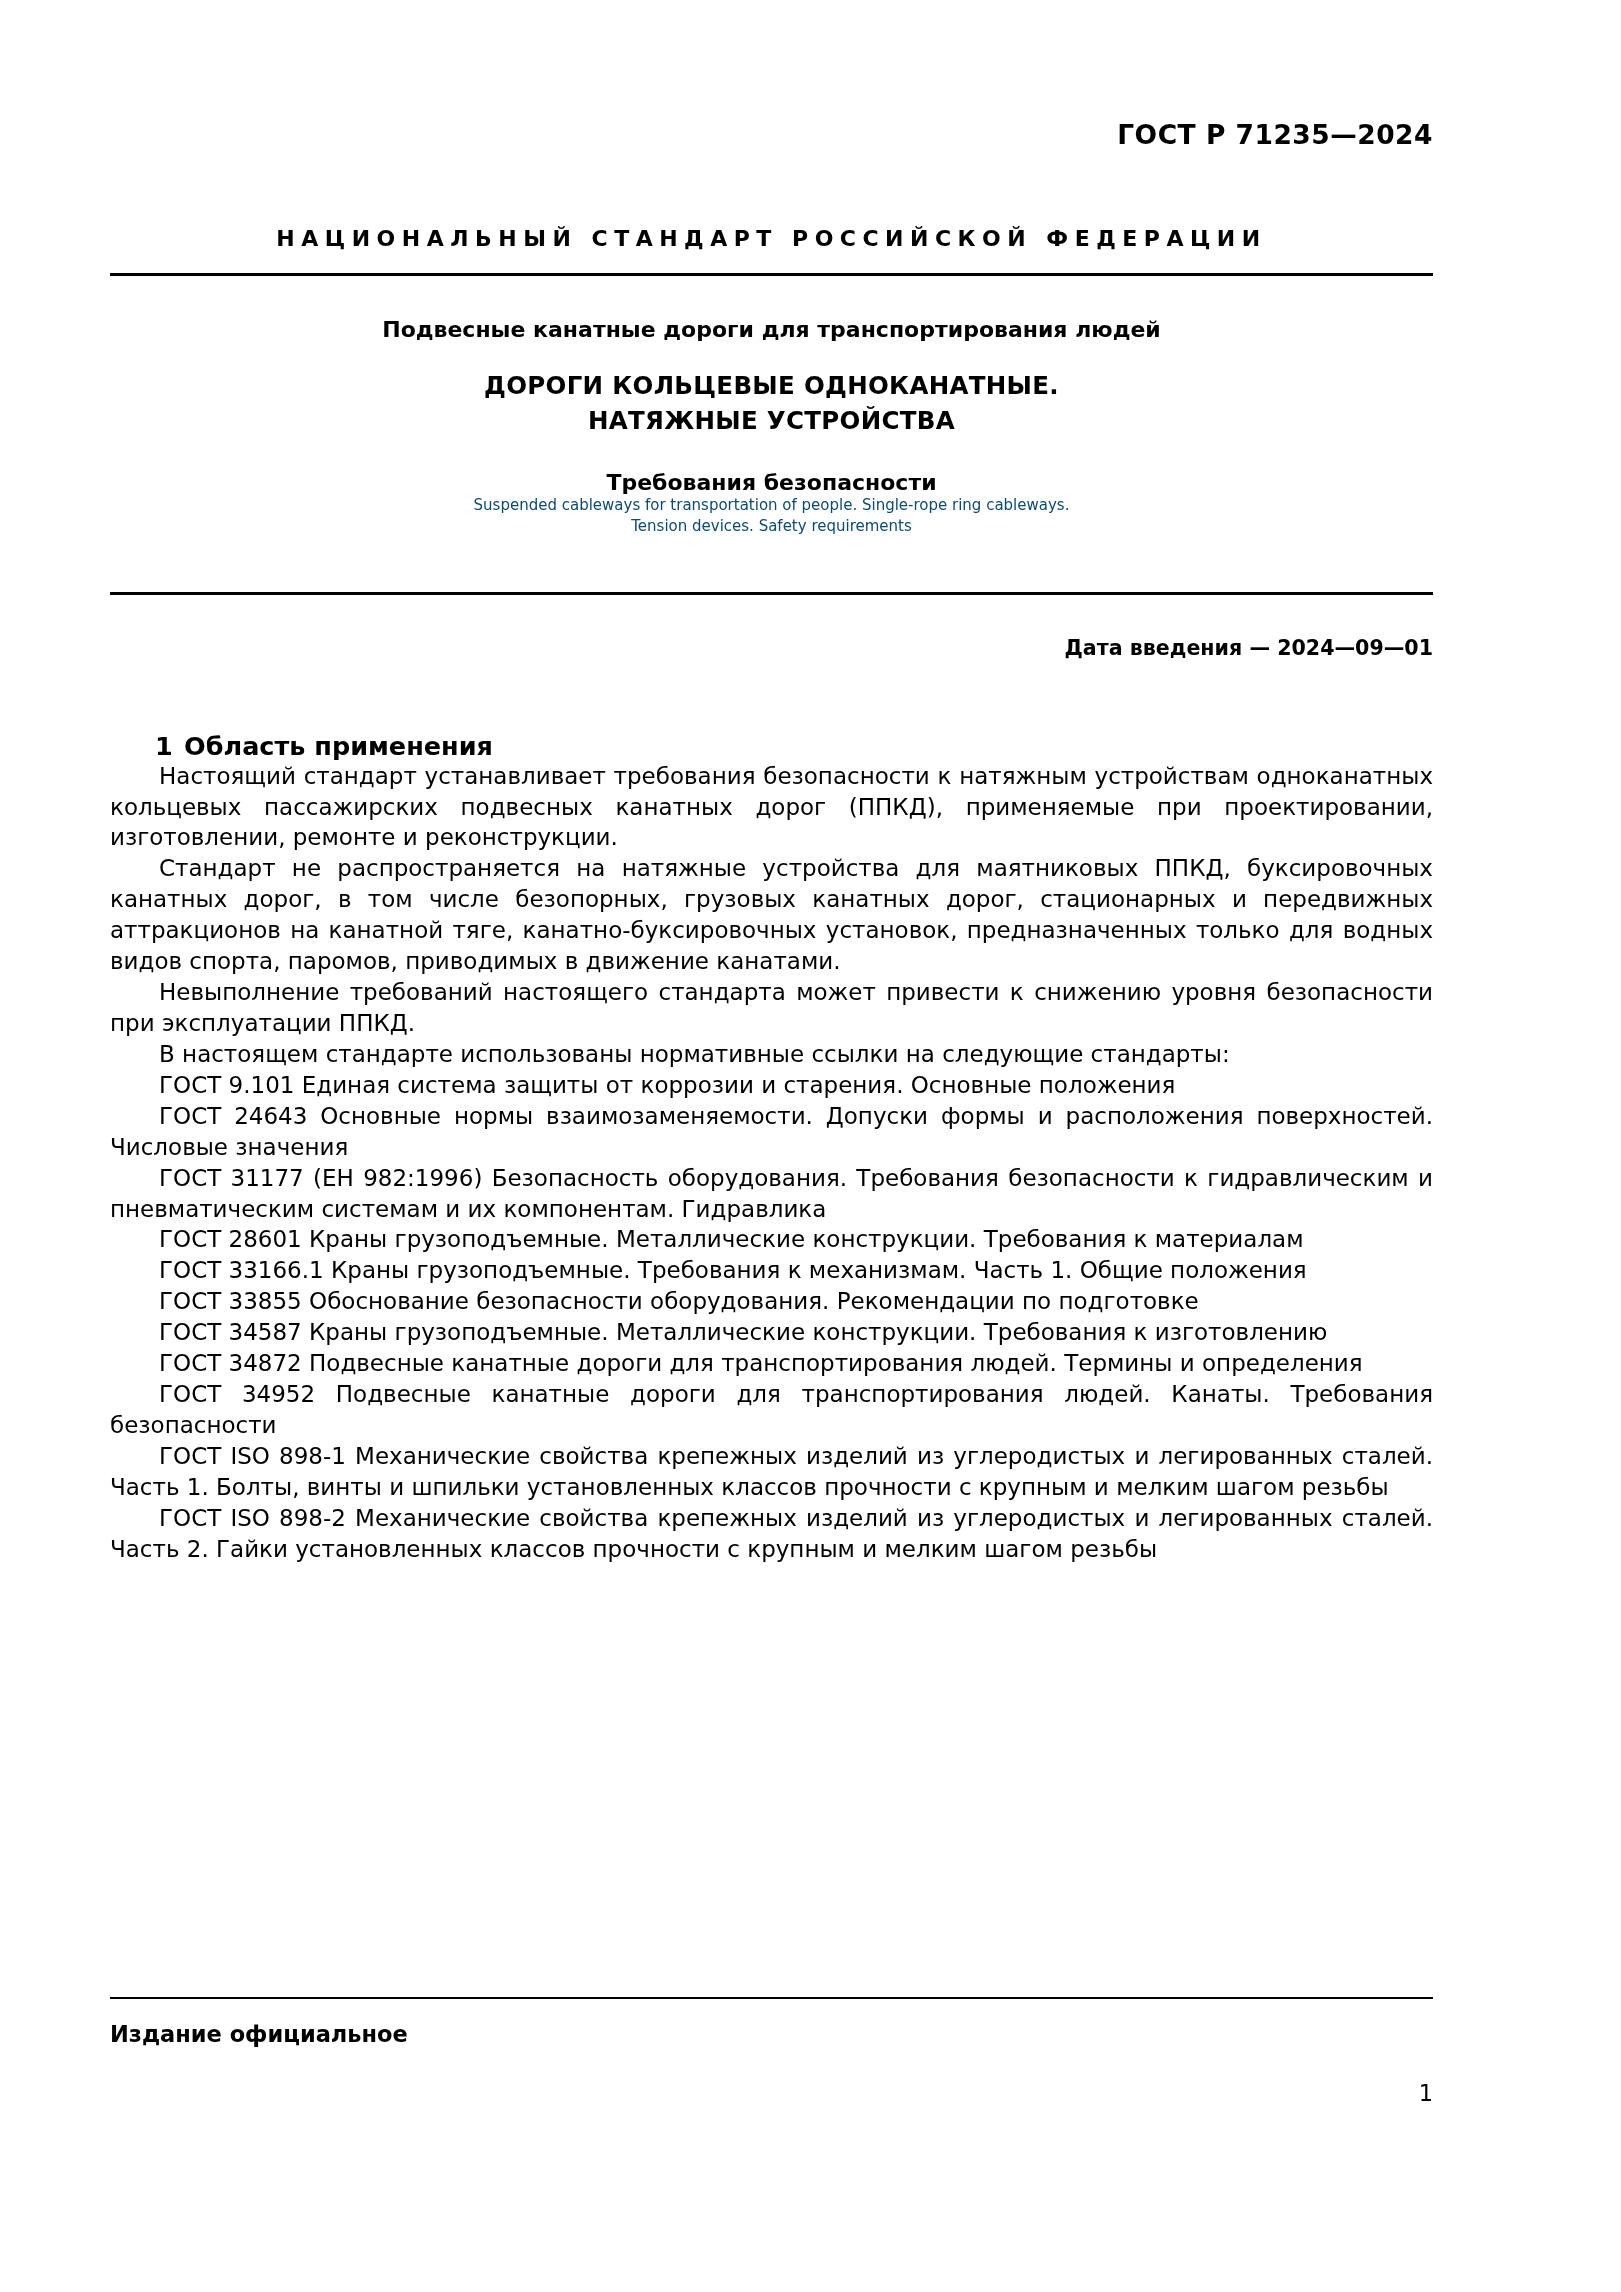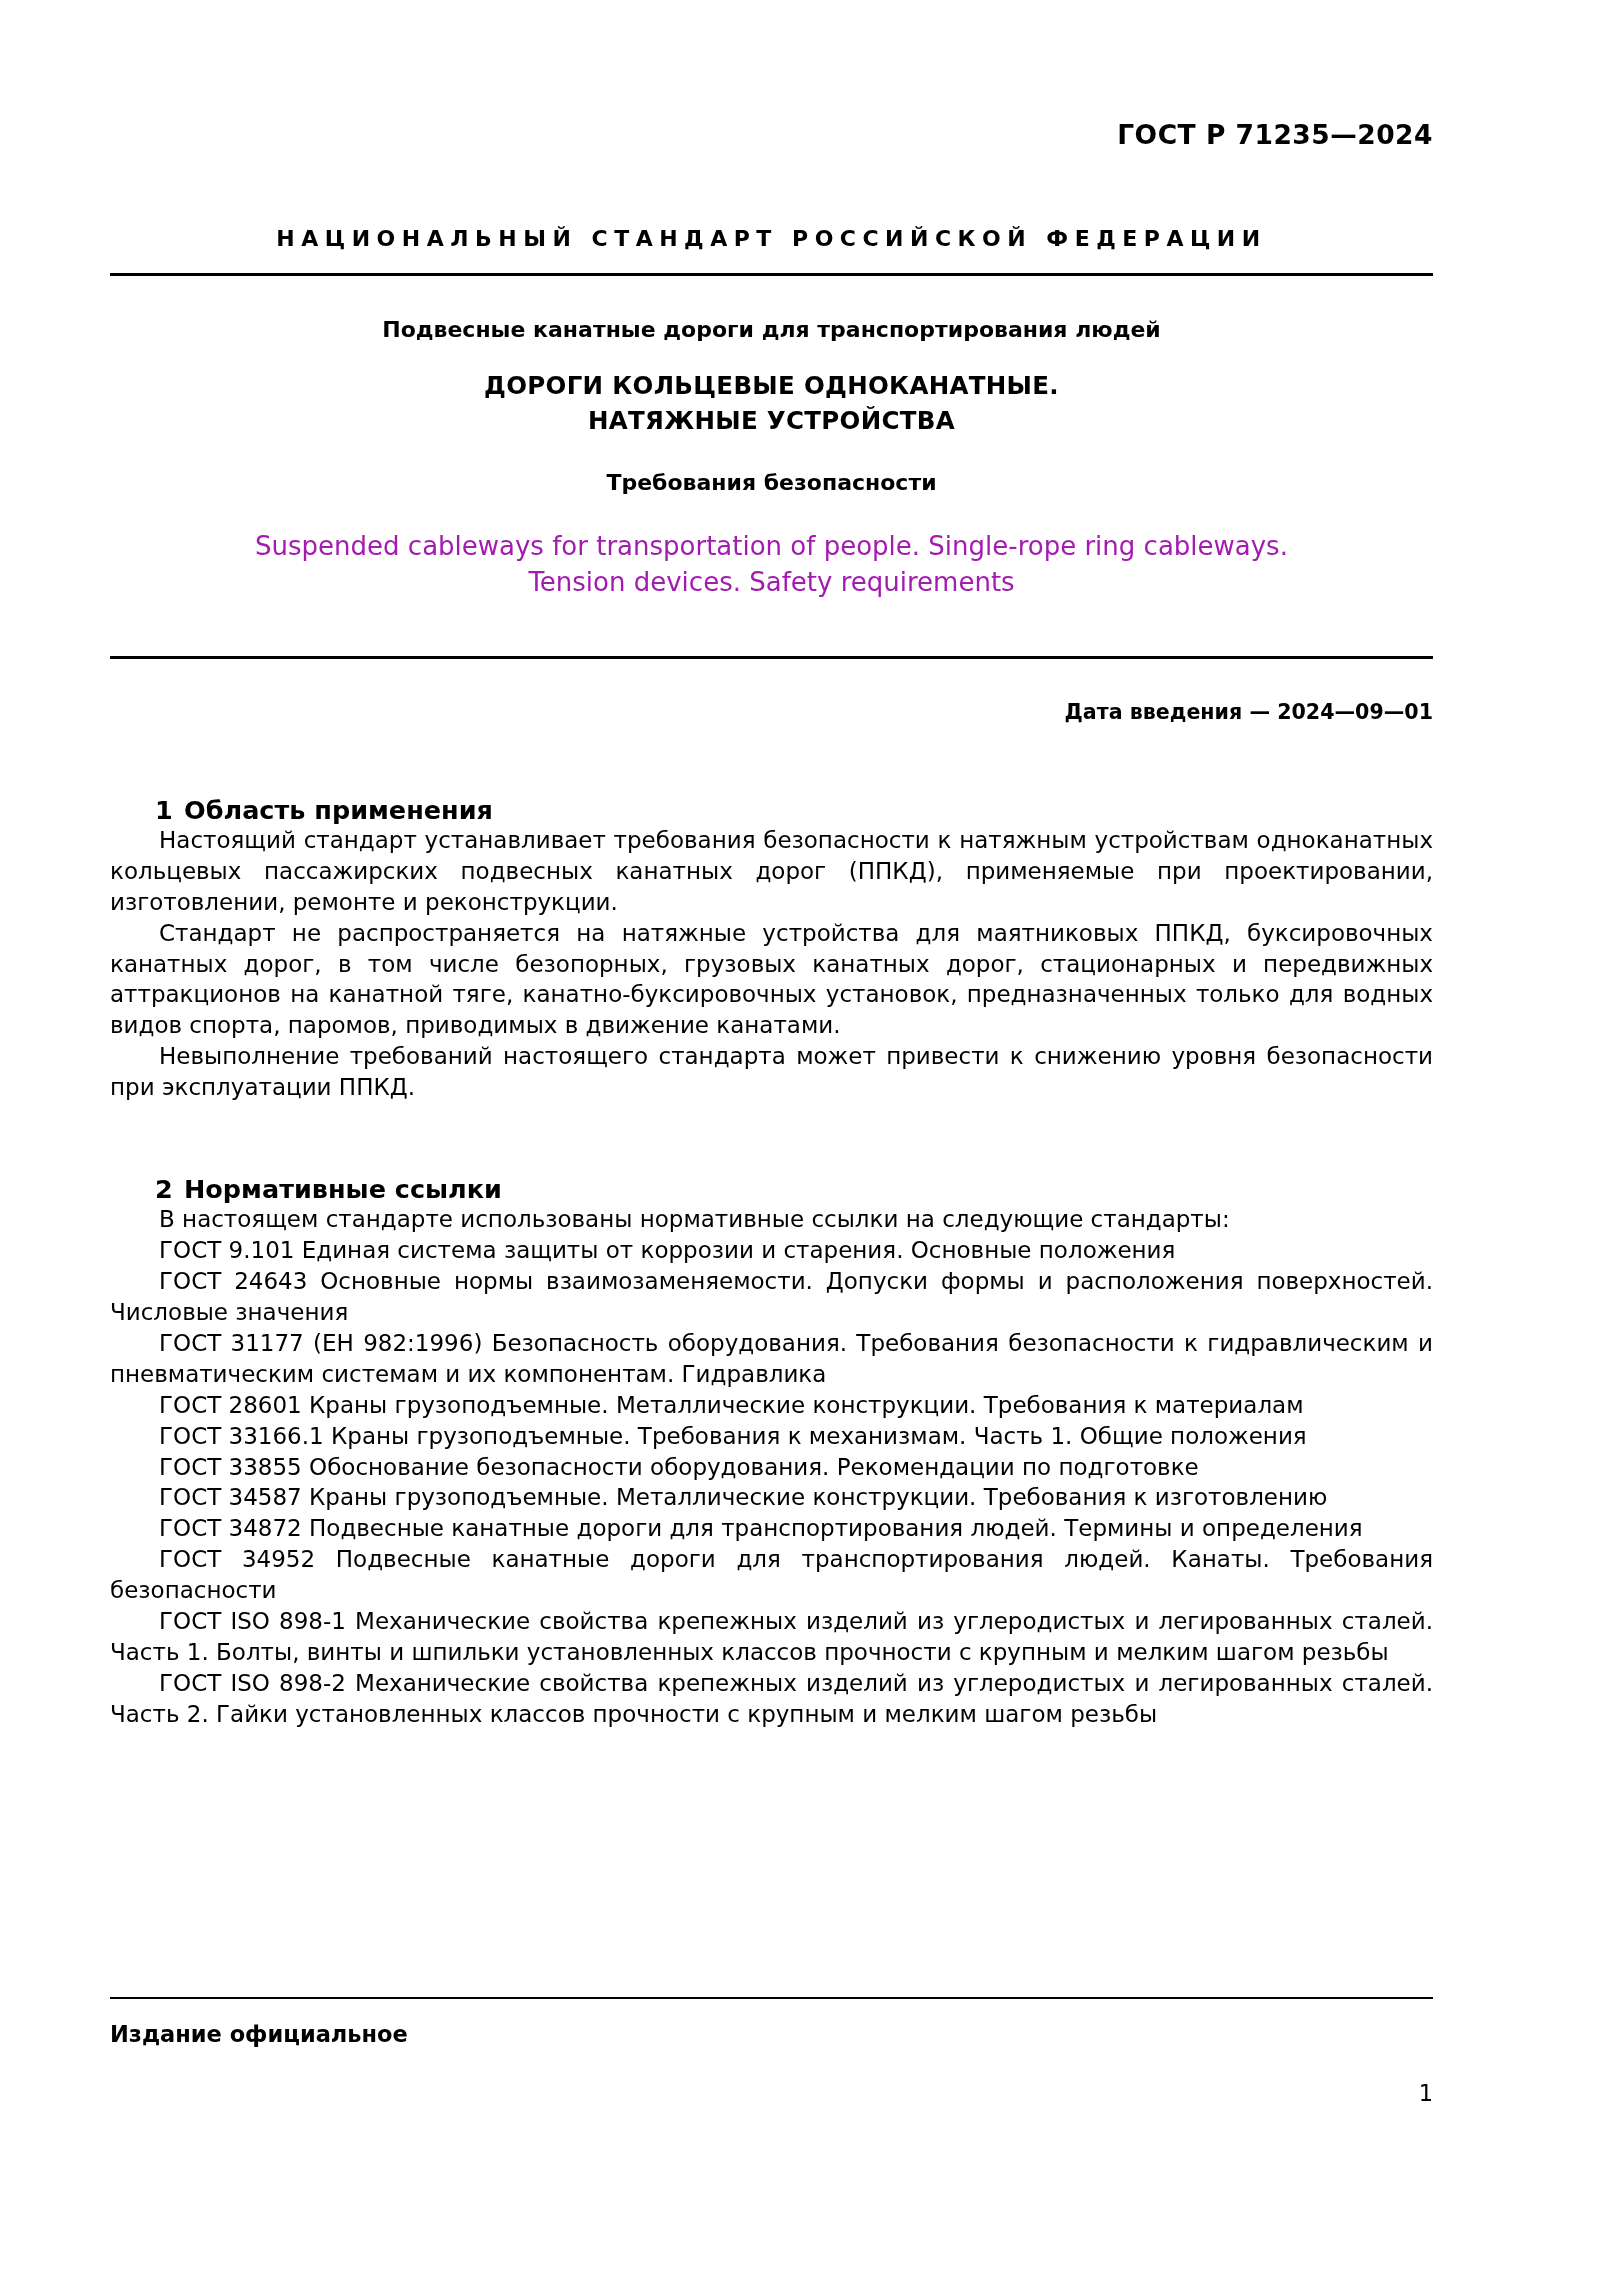--- a/index.html
+++ b/index.html
@@ -67,24 +67,23 @@
     line-height: 1.42;
     margin-top: 27.4px;
     letter-spacing: 0.3px;
   }
   .title-sub {
     font-weight: bold;
     font-size: 22px;
     margin-top: 31px;
   }
   .title-en {
-    font-size: 26px;
+    font-size: 15px;
     line-height: 1.42;
-    margin-top: 33px;
-    color: #a21caf;
+    color: #0c4a6e;
   }
   .title-spacer {
     height: 29px;
   }
 
   .date-line {
     text-align: right;
     font-weight: bold;
     font-size: 20.6px;
     margin-top: 41px;
@@ -177,23 +176,20 @@
 
     <div class="date-line">Дата введения — 2024—09—01</div>
 
     <h2 class="section">
       <span class="num">1</span><span>Область применения</span>
     </h2>
     <p class="body first-para">Настоящий стандарт устанавливает требования безопасности к натяжным устройствам одноканатных кольцевых пассажирских подвесных канатных дорог (ППКД), применяемые при проектировании, изготовлении, ремонте и реконструкции.</p>
     <p class="body">Стандарт не распространяется на натяжные устройства для маятниковых ППКД, буксировочных канатных дорог, в том числе безопорных, грузовых канатных дорог, стационарных и передвижных аттракционов на канатной тяге, канатно-буксировочных установок, предназначенных только для водных видов спорта, паромов, приводимых в движение канатами.</p>
     <p class="body">Невыполнение требований настоящего стандарта может привести к снижению уровня безопасности при эксплуатации ППКД.</p>
 
-    <h2 class="section">
-      <span class="num">2</span><span>Нормативные ссылки</span>
-    </h2>
     <div class="ref-list">
       <p class="sec2-first">В настоящем стандарте использованы нормативные ссылки на следующие стандарты:</p>
       <p>ГОСТ 9.101  Единая система защиты от коррозии и старения. Основные положения</p>
       <p>ГОСТ 24643  Основные нормы взаимозаменяемости. Допуски формы и расположения поверхностей. Числовые значения</p>
       <p>ГОСТ 31177 (ЕН 982:1996)  Безопасность оборудования. Требования безопасности к гидравлическим и пневматическим системам и их компонентам. Гидравлика</p>
       <p>ГОСТ 28601  Краны грузоподъемные. Металлические конструкции. Требования к материалам</p>
       <p>ГОСТ 33166.1  Краны грузоподъемные. Требования к механизмам. Часть 1. Общие положения</p>
       <p>ГОСТ 33855  Обоснование безопасности оборудования. Рекомендации по подготовке</p>
       <p>ГОСТ 34587  Краны грузоподъемные. Металлические конструкции. Требования к изготовлению</p>
       <p>ГОСТ 34872  Подвесные канатные дороги для транспортирования людей. Термины и определения</p>

